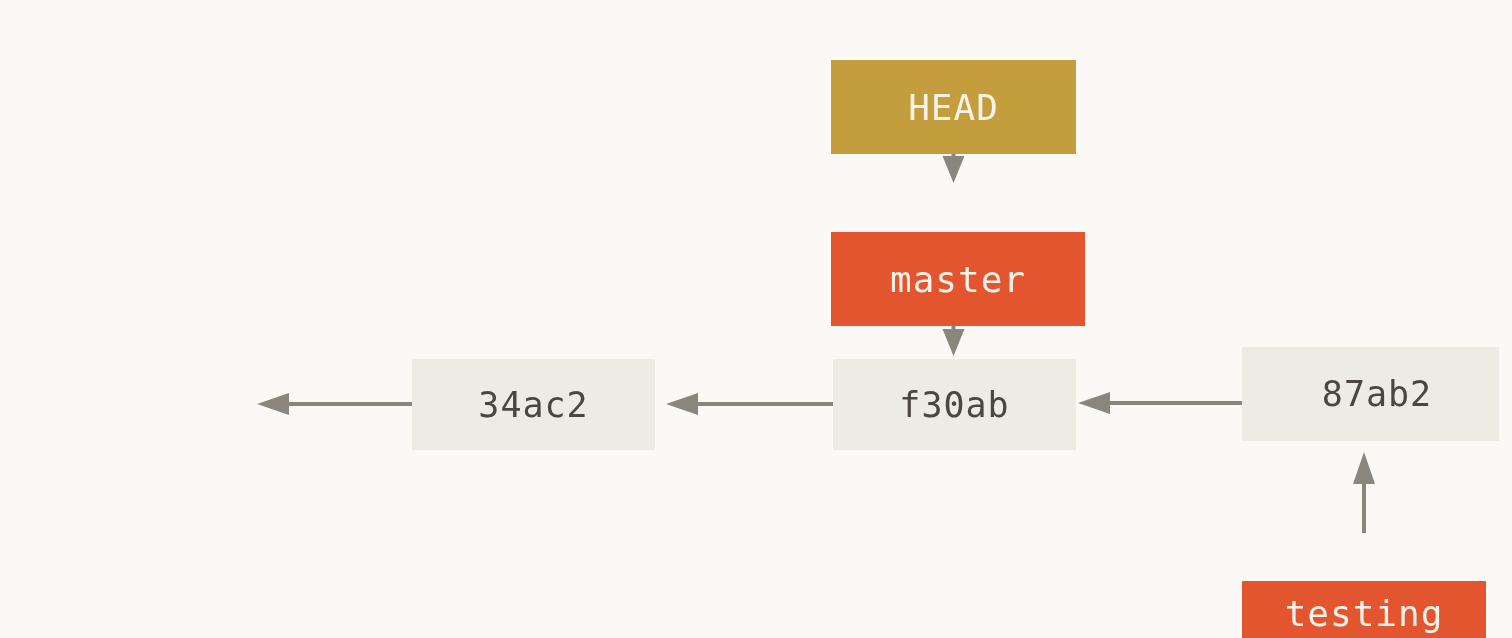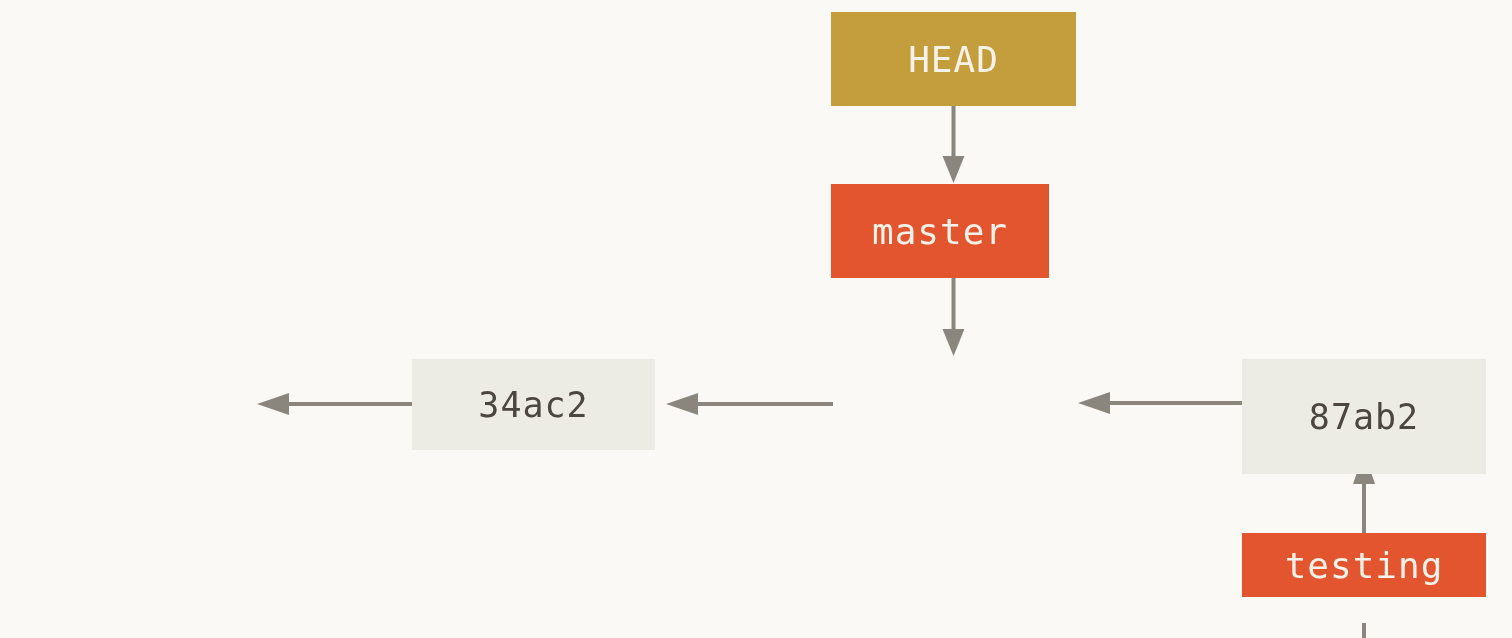--- a/index.html
+++ b/index.html
@@ -28,34 +28,35 @@
     display:flex;
     align-items:center;
     justify-content:center;
     font-size:35px;
     letter-spacing:1px;
     user-select:none;
   }
   .pointer-box{
     color:var(--pointer-text);
     font-size:36px;
+    margin-top:48px;
   }
   .head-box{background:var(--head-fill);}
   .branch-box{background:var(--branch-fill);}
   .commit-box{
     background:var(--commit-fill);
     color:var(--commit-text);
   }
   
   #box-head   {left:831px; top:12px;  width:245px; height:94px;}
-  #box-master {left:831px; top:184px; width:218px; height:94px;}
+  #box-master {left:831px; top:184px; width:254px; height:94px;}
   #box-98ca9  {left:10px;  top:359px; width:244px; height:91px;}
   #box-34ac2  {left:412px; top:359px; width:243px; height:91px;}
   #box-f30ab  {left:833px; top:359px; width:243px; height:91px;}
-  #box-87ab2  {left:1242px;top:359px; width:244px; height:115px;}
+  #box-87ab2  {left:1242px;top:347px; width:244px; height:94px;padding-left:13px;}
   #box-testing{left:1242px;top:533px; width:244px; height:64px;}
   svg.arrows{
     position:absolute;
     left:0;top:0;
     width:1512px;height:638px;
     pointer-events:none;
   }
   svg.arrows line{stroke:var(--arrow);stroke-width:4;}
   svg.arrows polygon{fill:var(--arrow);stroke:none;}
 </style>
@@ -96,16 +97,17 @@
 
   <div id="box-head" class="box pointer-box head-box">HEAD</div>
 
   <div id="box-master" class="box pointer-box branch-box">master</div>
 
   <div id="box-testing" class="box pointer-box branch-box">testing</div>
 
 
   <div id="box-34ac2" class="box commit-box">34ac2</div>
 
+  <div id="box-f30ab" class="box commit-box">f30ab</div>
 
   <div id="box-87ab2" class="box commit-box">87ab2</div>
 
 </div>
 
 </body></html>

